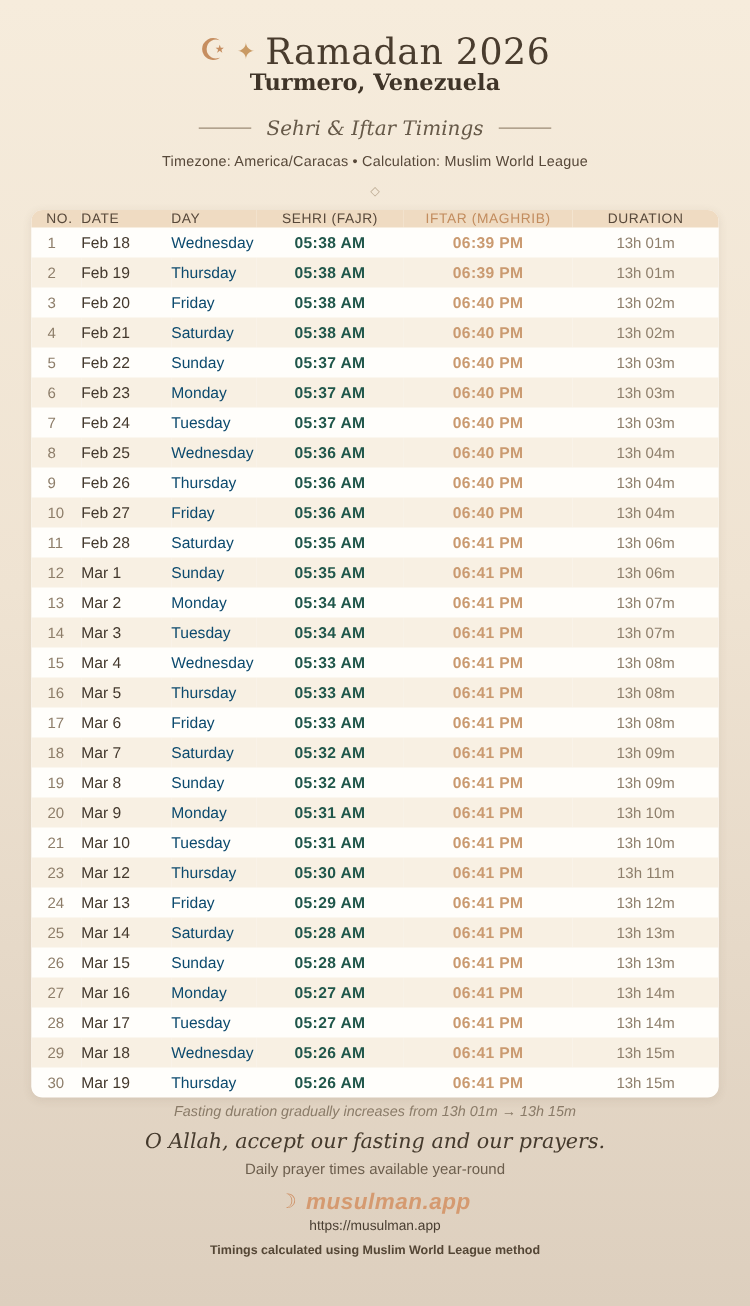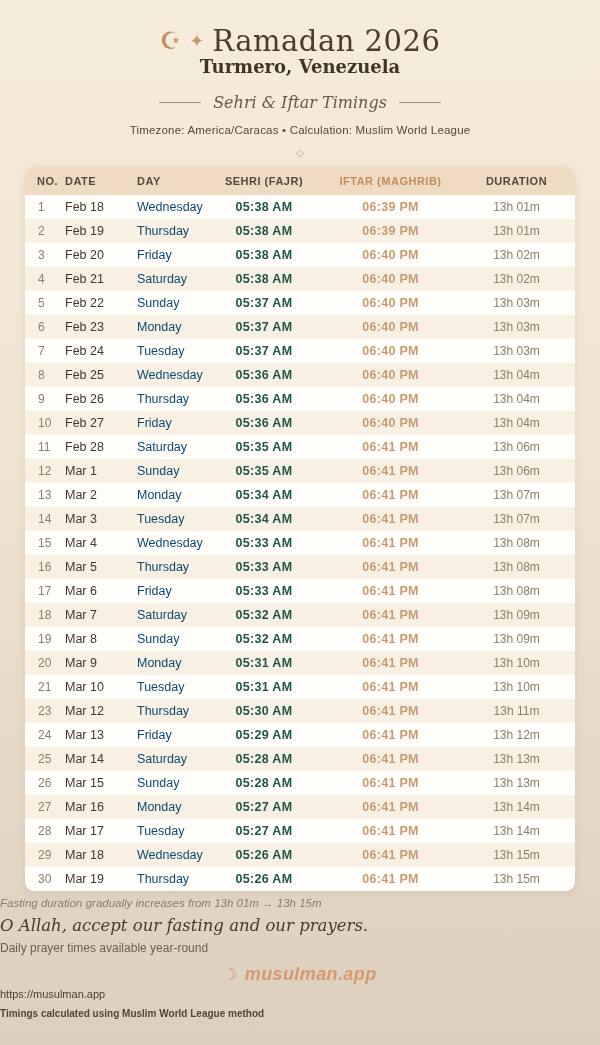--- a/index.html
+++ b/index.html
@@ -45,38 +45,38 @@
   
   .card {
     width: 550px; margin: 9px auto 0 auto;
     background: #fffefb; border-radius: 9px; overflow: hidden;
     box-shadow: 0 2px 8px rgba(90, 70, 50, 0.10);
   }
   table { width: 100%; border-collapse: collapse; table-layout: fixed; }
   col.c-no { width: 40px; } col.c-date { width: 72px; } col.c-day { width: 68px; }
   col.c-sehri { width: 118px; } col.c-iftar { width: 135px; } col.c-dur { width: 117px; }
   thead th {
-    background: #efdbc2; height: 28px;
-    font-size: 11px; font-weight: 700; letter-spacing: 0.5px;
+    background: #efdbc2; height: 14px;
+    font-size: 11px; font-weight: 400; letter-spacing: 0.5px;
     color: #57483a; text-align: center; vertical-align: middle;
   }
   thead th.al { text-align: left; }
   thead th.h-no { padding-left: 12px; }
   thead th.h-iftar { color: #c28c5e; }
   tbody td { height: 24px; vertical-align: middle; font-size: 12.5px; }
   tbody tr:nth-child(even) { background: #f8f0e3; }
   td.no-cell { padding-left: 13px; color: #8d7d69; font-size: 12px; }
   td.date-cell { color: #43382d; }
   td.day-cell { color: #0c4a6e; margin-left: 40px; }
   td.sehri-cell { text-align: center; font-weight: 700; color: #1f564a; letter-spacing: 0.3px; }
   td.iftar-cell { text-align: center; font-weight: 700; color: #ca9a70; letter-spacing: 0.3px; }
   td.dur-cell { text-align: center; color: #8d7e6b; font-size: 12px; }
 
   
-  .footer { }
+  .footer { text-align: center; }
   .fasting-note {
     margin-top: 6px; font-style: italic; font-size: 11.5px; color: #8a7b68;
   }
   .dua {
     margin-top: 7px;
     font-family: "DejaVu Serif", "Liberation Serif", serif;
     font-style: italic; font-size: 16.5px; color: #453a2d;
   }
   .availability { margin-top: 6px; font-size: 12px; color: #6c5e4d; }
   .brand-row {

